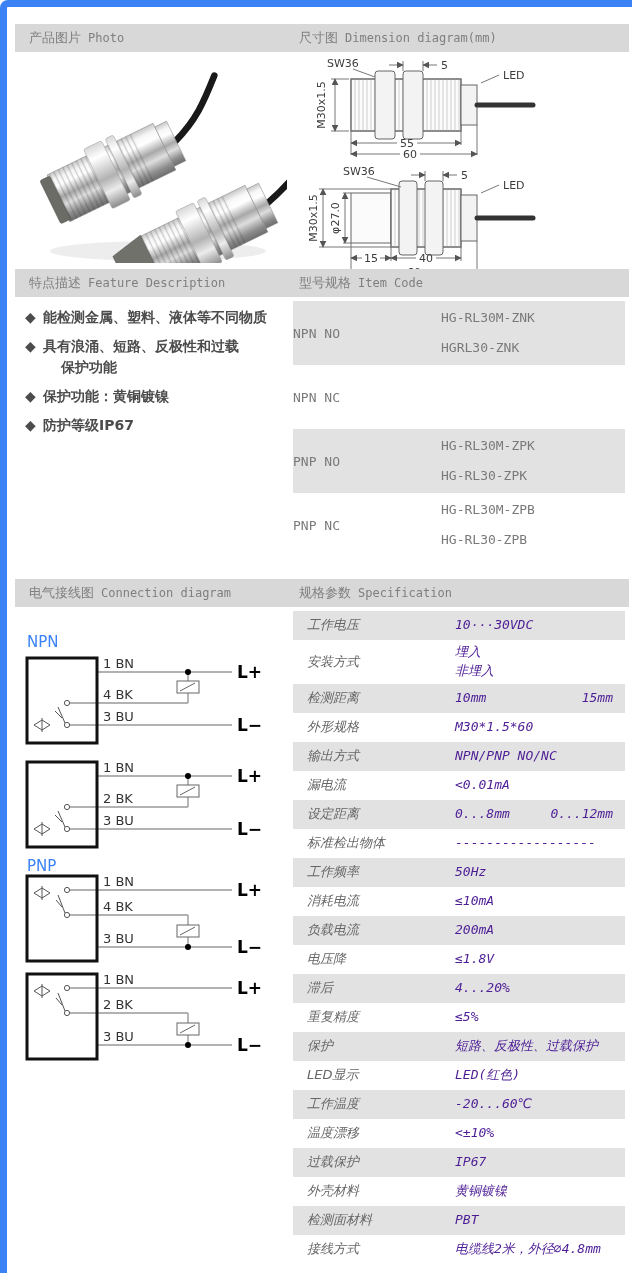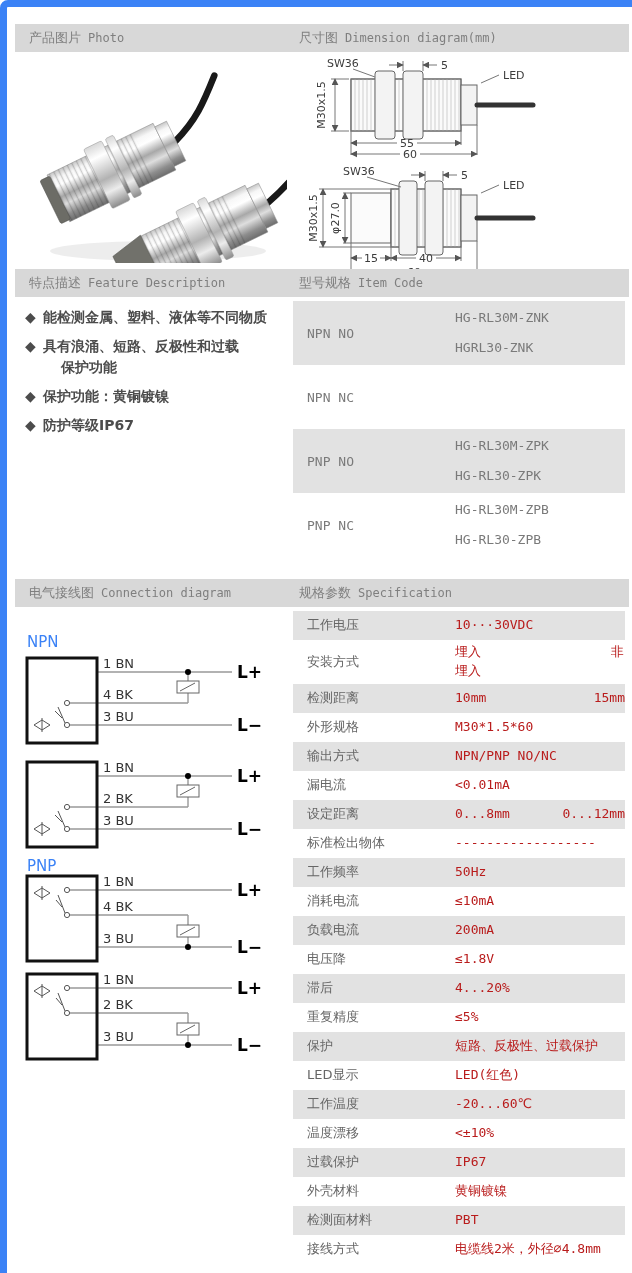--- a/index.html
+++ b/index.html
@@ -21,35 +21,35 @@
             font-size:14px;font-weight:bold;color:#4c4c4c;}
   .features li{display:flex;margin-bottom:9px;line-height:1.45;}
   .features .blt{width:18px;flex-shrink:0;}
   .features .l2{text-indent:18px;}
   .features .l2:empty{display:none;}
   
   .ic-table{position:absolute;left:286px;top:294px;width:332px;}
   .ic-group{display:flex;min-height:64px;font-size:13px;color:#7a7a7a;
             font-family:"DejaVu Sans Mono","DejaVu Sans",monospace;}
   .ic-group:nth-child(odd){background:#e2e2e2;}
-  .ic-type{width:148px;padding-left:14px;display:flex;align-items:center;flex-shrink:0;}
+  .ic-type{width:148px;padding-left:0;display:flex;align-items:center;flex-shrink:0;}
   .ic-codes{flex:1;display:flex;flex-direction:column;justify-content:center;}
   .ic-code{line-height:30px;}
   
   .conn{position:absolute;left:18px;top:600px;width:262px;height:470px;}
   .cd-label{position:absolute;left:2px;font-size:15px;color:#3b82f6;}
   .cd{position:absolute;left:0;}
   .cd .wl{font-size:13px;fill:#333;font-family:"DejaVu Sans",sans-serif;}
   .cd .pm{font-size:17px;font-weight:bold;fill:#000;font-family:"DejaVu Sans",sans-serif;}
   
   .spec-table{position:absolute;left:286px;top:604px;width:332px;}
-  .spec-row{display:flex;align-items:center;min-height:29px;font-size:13px;line-height:1.45;}
+  .spec-row{display:flex;align-items:center;min-height:29px;font-size:13px;line-height:1.45;font-style:italic;}
   .spec-row:nth-child(odd){background:#e2e2e2;}
   .spec-row .lb{width:148px;padding-left:14px;color:#666;flex-shrink:0;}
-  .spec-row .vals{flex:1;display:flex;justify-content:space-between;color:#b91c1c;
+  .spec-row .vals{flex:1;display:flex;justify-content:space-between;padding-right:12px;color:#4c1d95;
                   font-family:"DejaVu Sans Mono","DejaVu Sans",monospace;}
   .sp{display:none;}
   .spec-row:nth-child(2){min-height:44px;}
   .spec-row:nth-child(2) .vals{display:block;}
   .spec-row:nth-child(2) .sp{display:inline-block;width:114px;}
 </style>
 </head>
 <body>
 
 <div class="page">

